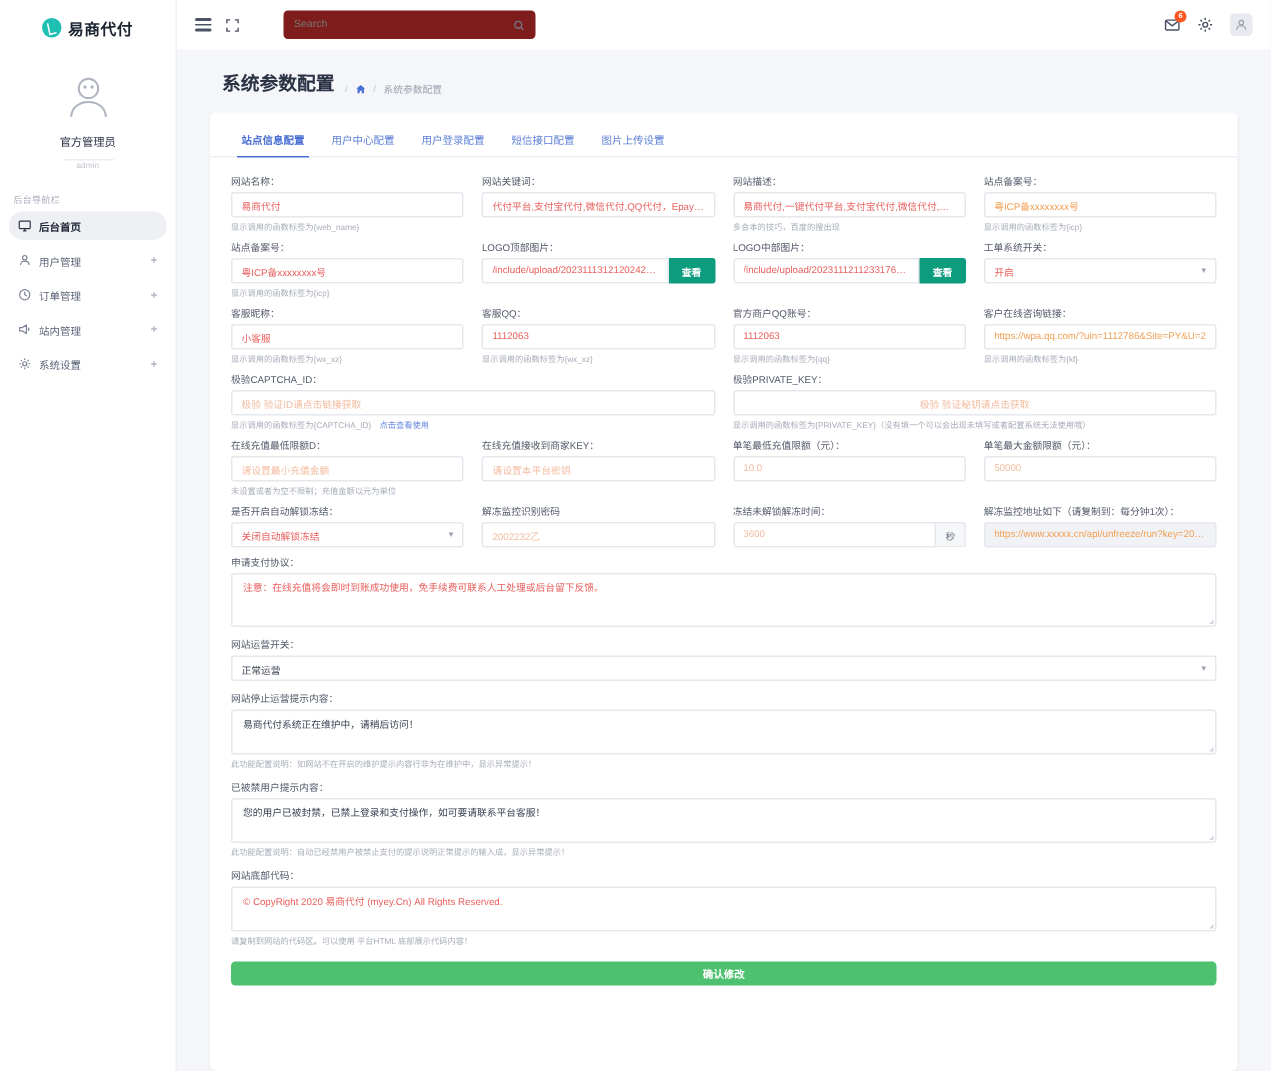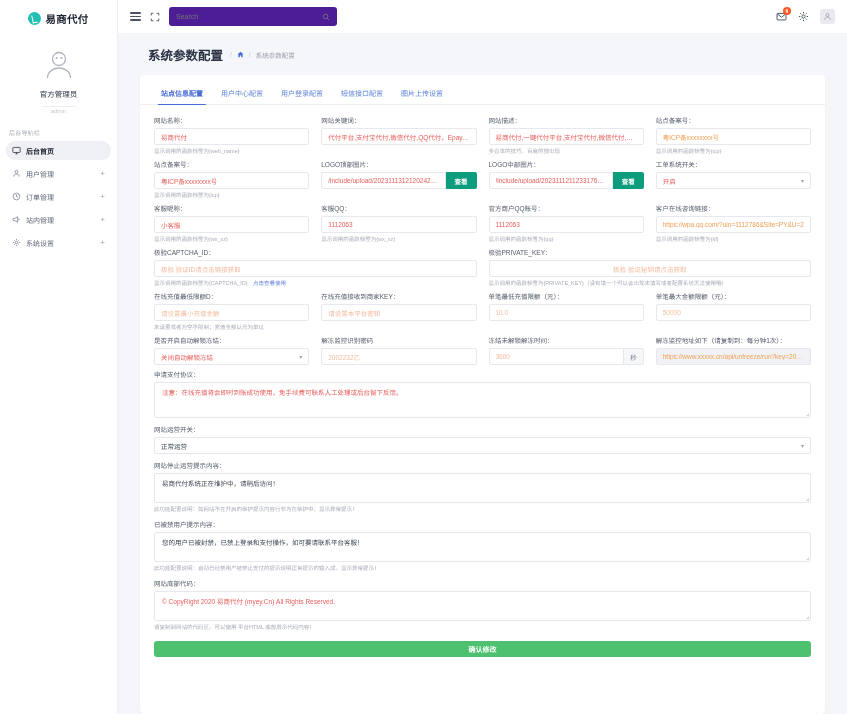--- a/index.html
+++ b/index.html
@@ -74,23 +74,23 @@
     height: 33px; background: #fff; display: flex; align-items: center;
     padding: 0 12px; gap: 9px; flex: 0 0 33px;
   }
   .burger { width: 11px; cursor: pointer; }
   .burger span {
     display: block; height: 1.2px; background: #4b5263;
     margin: 2.4px 0; border-radius: 1px;
   }
   .expand-ico { color: #4b5263; display: flex; }
   .search-box {
-    width: 168px; height: 19px; background: #4c1d95;
+    width: 168px; height: 19px; background: #7f1d1d;
     border-radius: 3px; display: flex; align-items: center;
-    padding: 0 7px; gap: 6px; margin-left: 0; justify-content: center;
+    padding: 0 7px; gap: 6px; margin-left: 20px; justify-content: center;
   }
   .search-box input {
     border: none; background: transparent; outline: none; flex: 1;
     font-size: 7px; color: #8b92a1;
     font-family: "Liberation Sans", sans-serif;
   }
   .search-ico { color: #6f7685; display: flex; }
   .topbar-right {
     margin-left: auto; display: flex; align-items: center; gap: 11px;
   }
@@ -107,21 +107,21 @@
     background: #e8eaef; display: flex; align-items: center;
     justify-content: center; color: #9aa0ad; cursor: pointer;
   }
 
   .content {
     flex: 1; overflow: hidden; padding: 0 22px;
     display: flex; flex-direction: column;
   }
 
   .page-head {
-    display: flex; align-items: center; gap: 7px;
+    display: flex; align-items: flex-end; gap: 7px;
     padding: 12px 0 11px 8px;
   }
   .page-title { font-size: 12.5px; font-weight: bold; color: #2b3345; }
   .crumbs {
     display: flex; align-items: center; gap: 5px;
     font-size: 6.5px; color: #9aa0ad;
   }
   .crumb-home { color: #4a6fd4; display: flex; }
   .crumb-sep { color: #c3c7d1; }
 

